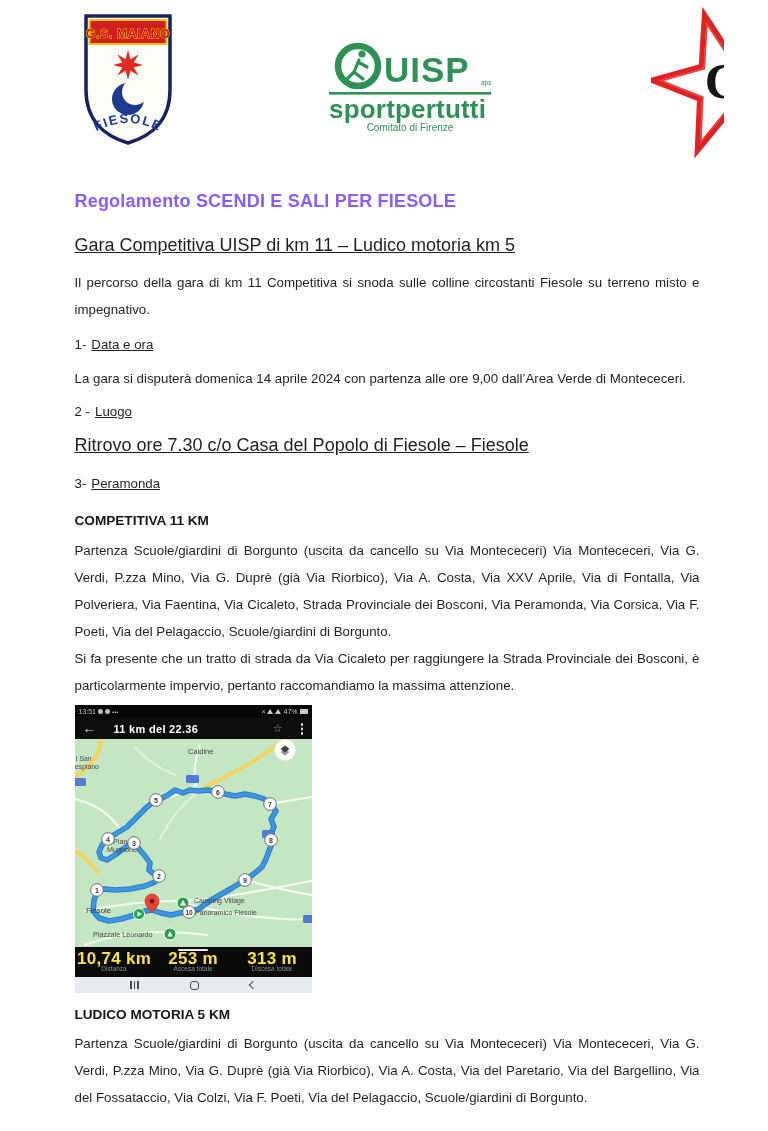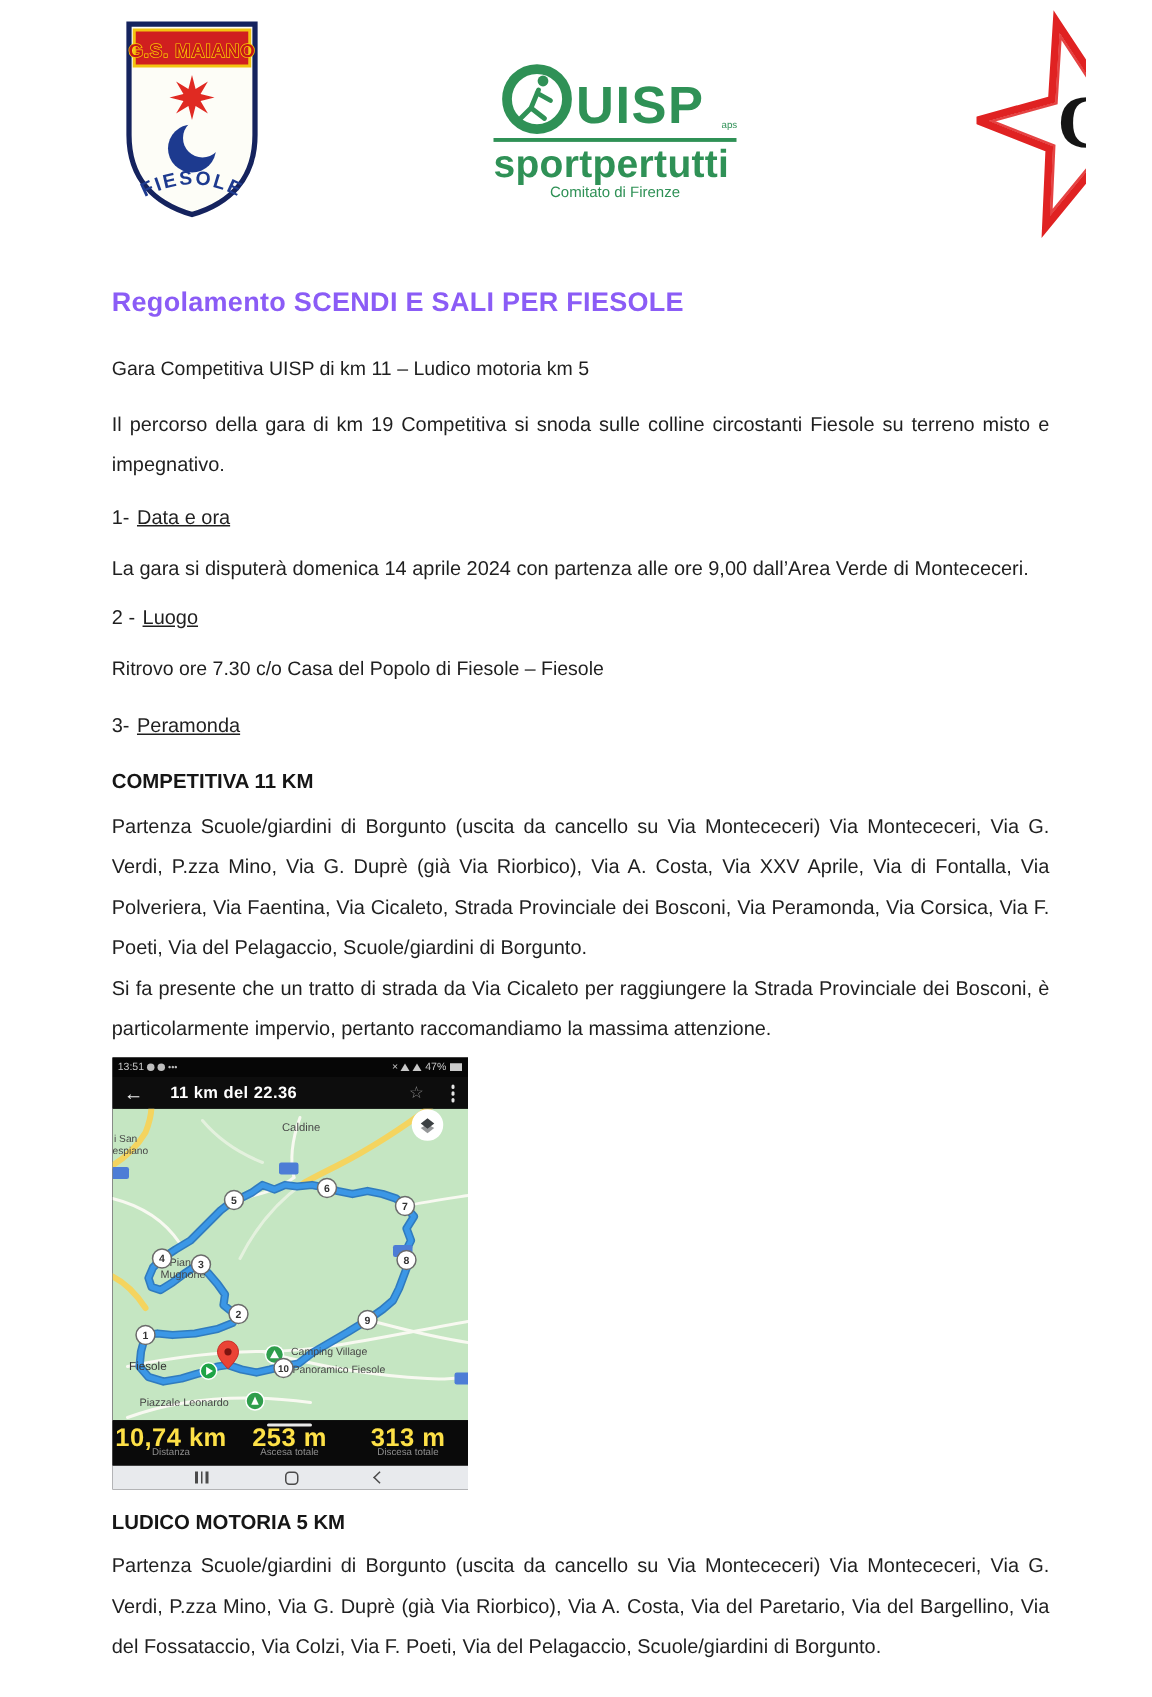--- a/index.html
+++ b/index.html
@@ -12,21 +12,21 @@
   
   .hdr{ position:relative; height:172px; }
   .logo{ position:absolute; }
   .logo-maiano{ left:37px; top:12px; }
   .logo-uisp{ left:283px; top:40px; }
   .logo-cdp{ left:606px; top:6px; }
   
   .content{ padding:0 24px 0 30px; }
   .doc-title{ font-size:18px; font-weight:bold; color:#8b5cf6; margin-top:16px; line-height:26px; letter-spacing:.2px;}
   p.doc{ font-size:13.3px; line-height:27px; text-align:justify; }
-  p.line{ font-size:13px; line-height:27px; }
+  p.line{ font-size:18px; line-height:27px;text-decoration:underline; }
   .mt-sub{ margin-top:18px; }
   .mt-intro{ margin-top:10px; }
   .sec-head{ font-size:13.3px; line-height:27px; }
   .sec-head .u{ text-decoration:underline; margin-left:5px; }
   .mt-s1{ margin-top:8px; } .mt-b1{ margin-top:7px; }
   .mt-s2{ margin-top:6px; } .mt-b2{ margin-top:7px; }
   .mt-s3{ margin-top:11px; }
   .h2{ font-size:13.6px; font-weight:bold; line-height:27px; color:#161616;}
   .mt-h2a{ margin-top:10px; } .mt-bC{ margin-top:3px; }
   .mt-warn{ margin-top:0px; }
@@ -119,21 +119,21 @@
       </svg>
     </div>
   </div>
 
   <div class="content">
 
     <div class="doc-title">Regolamento SCENDI E SALI PER FIESOLE</div>
 
     <p class="line mt-sub">Gara Competitiva UISP di km 11 – Ludico motoria km 5</p>
 
-    <p class="doc mt-intro">Il percorso della gara di km 19 Competitiva si snoda sulle colline circostanti Fiesole su terreno misto e impegnativo.</p>
+    <p class="doc mt-intro">Il percorso della gara di km 11 Competitiva si snoda sulle colline circostanti Fiesole su terreno misto e impegnativo.</p>
 
     <p class="sec-head mt-s1"><span>1-</span><span class="u">Data e ora</span></p>
     <p class="doc mt-b1">La gara si disputerà domenica 14 aprile 2024 con partenza alle ore 9,00 dall’Area Verde di Montececeri.</p>
 
     <p class="sec-head mt-s2"><span>2 -</span><span class="u">Luogo</span></p>
     <p class="line mt-b2">Ritrovo ore 7.30 c/o Casa del Popolo di Fiesole – Fiesole</p>
 
     <p class="sec-head mt-s3"><span>3-</span><span class="u">Peramonda</span></p>
 
     <p class="h2 mt-h2a">COMPETITIVA 11 KM</p>

